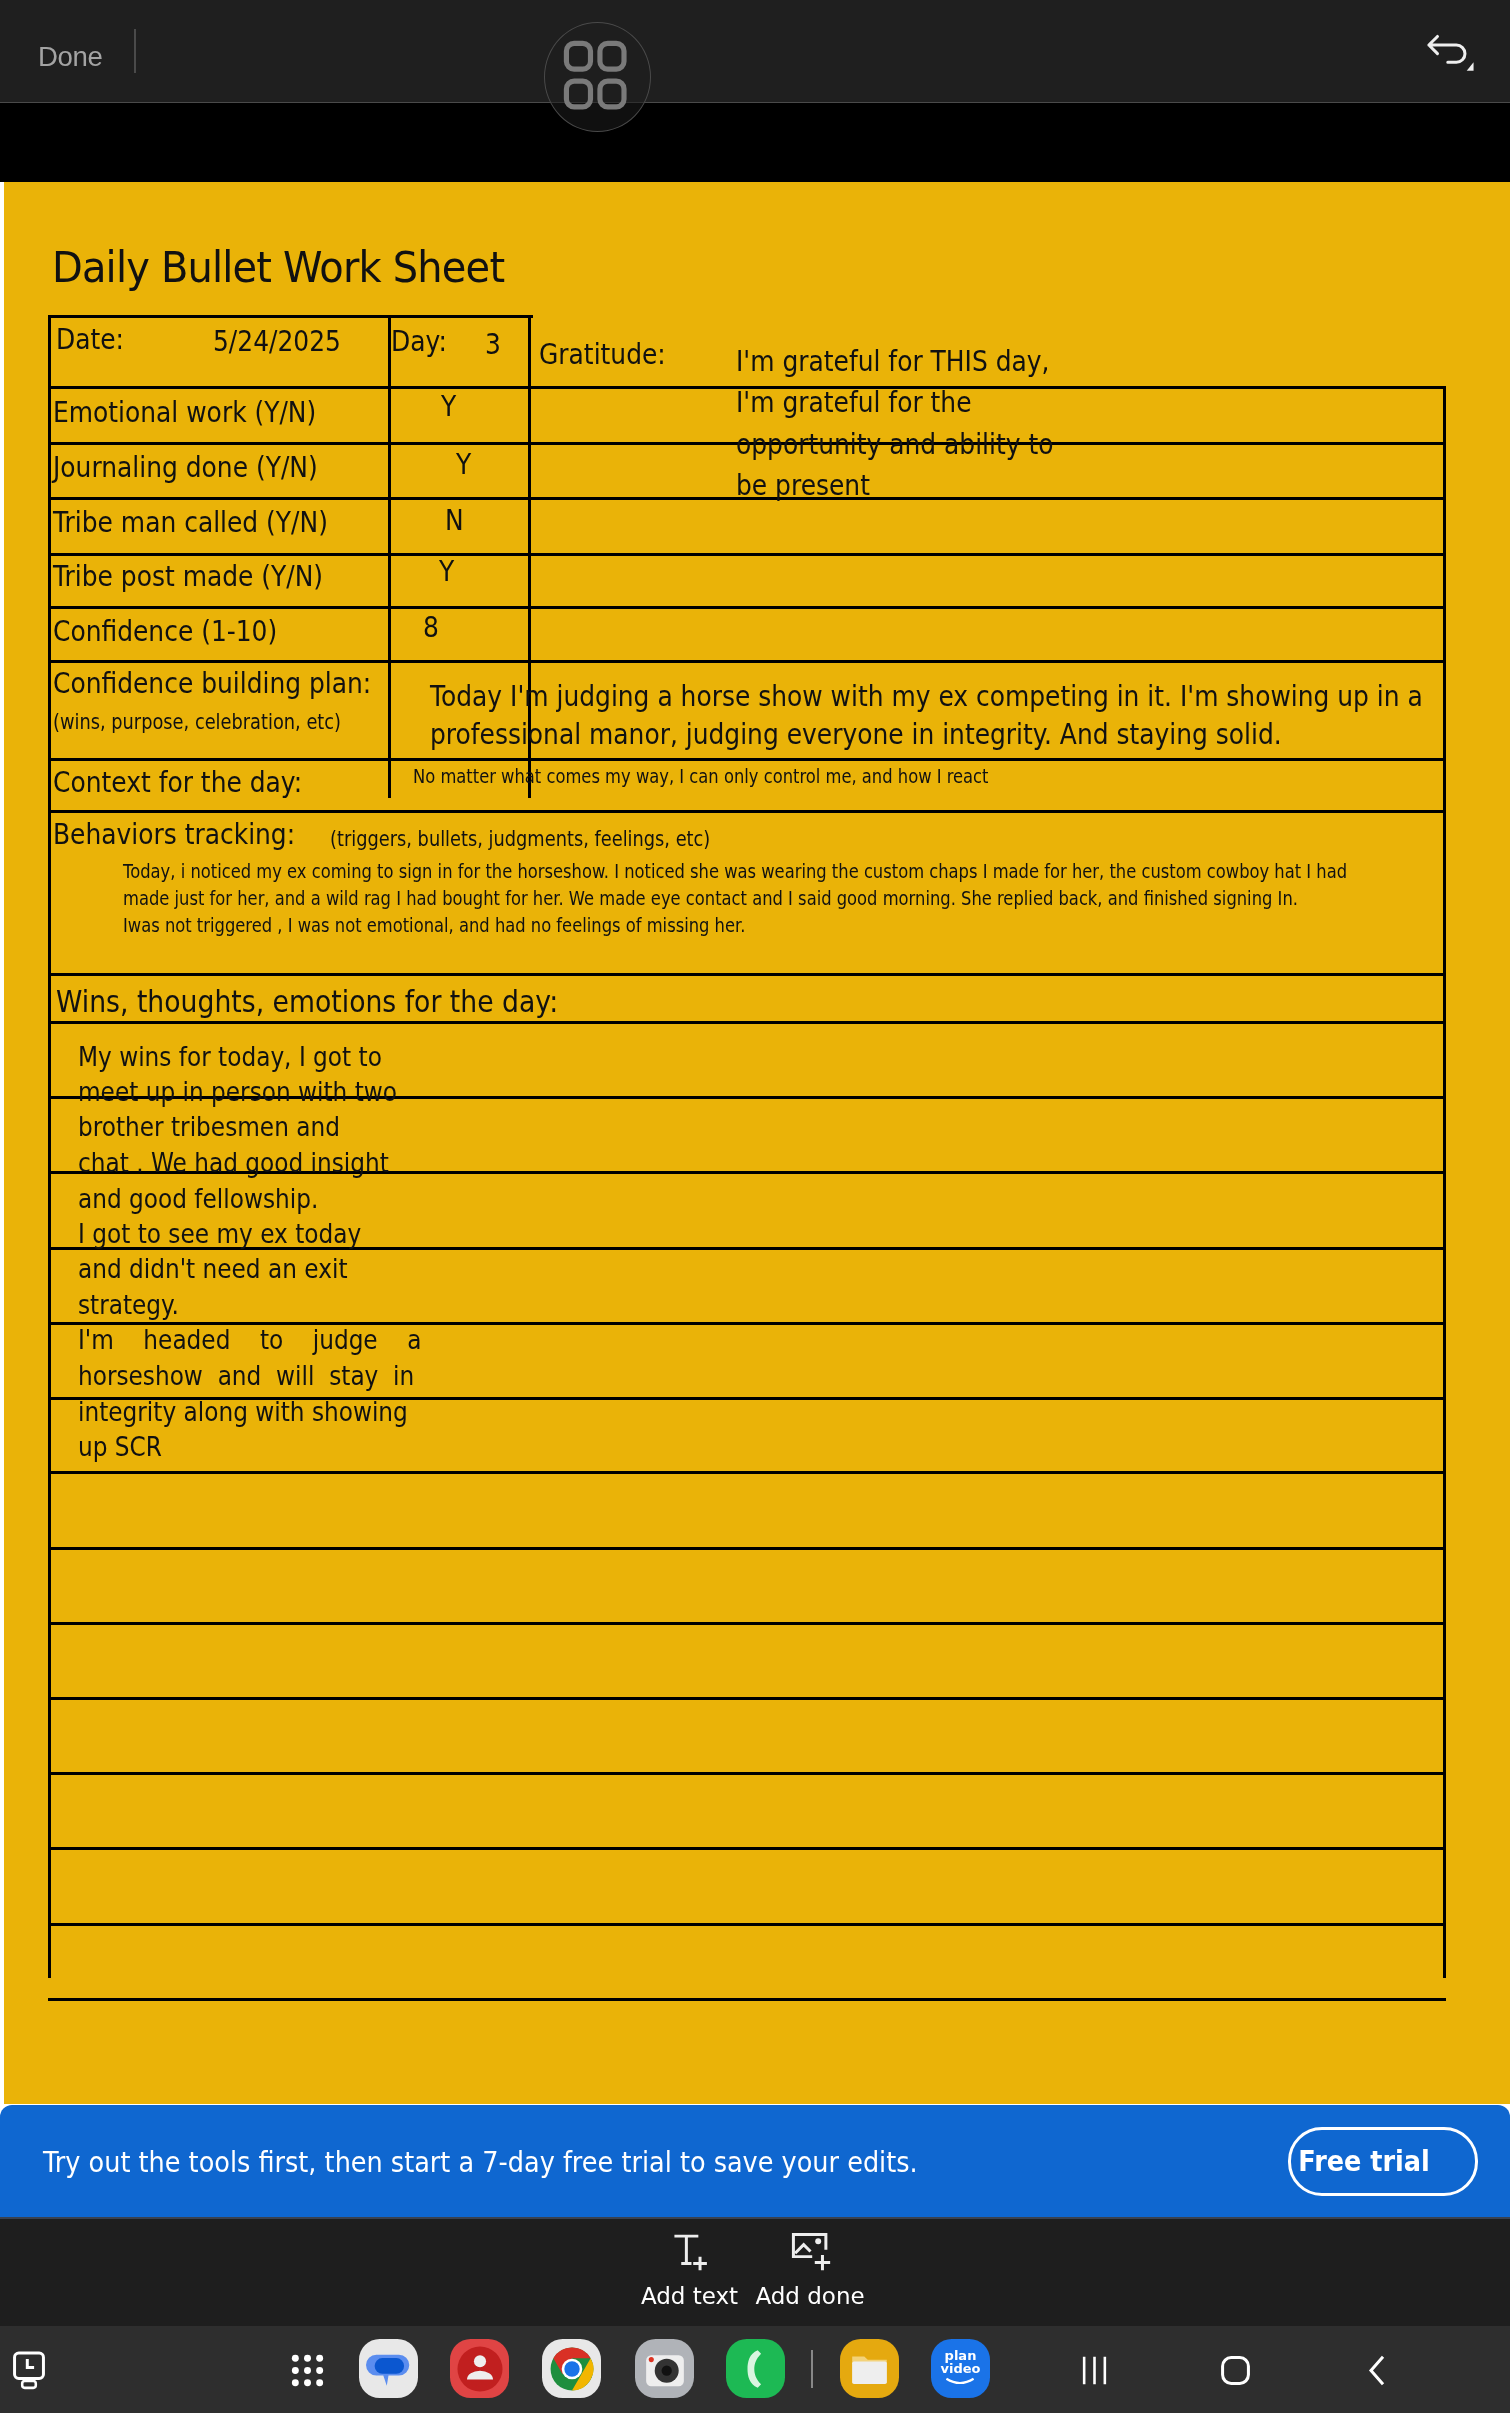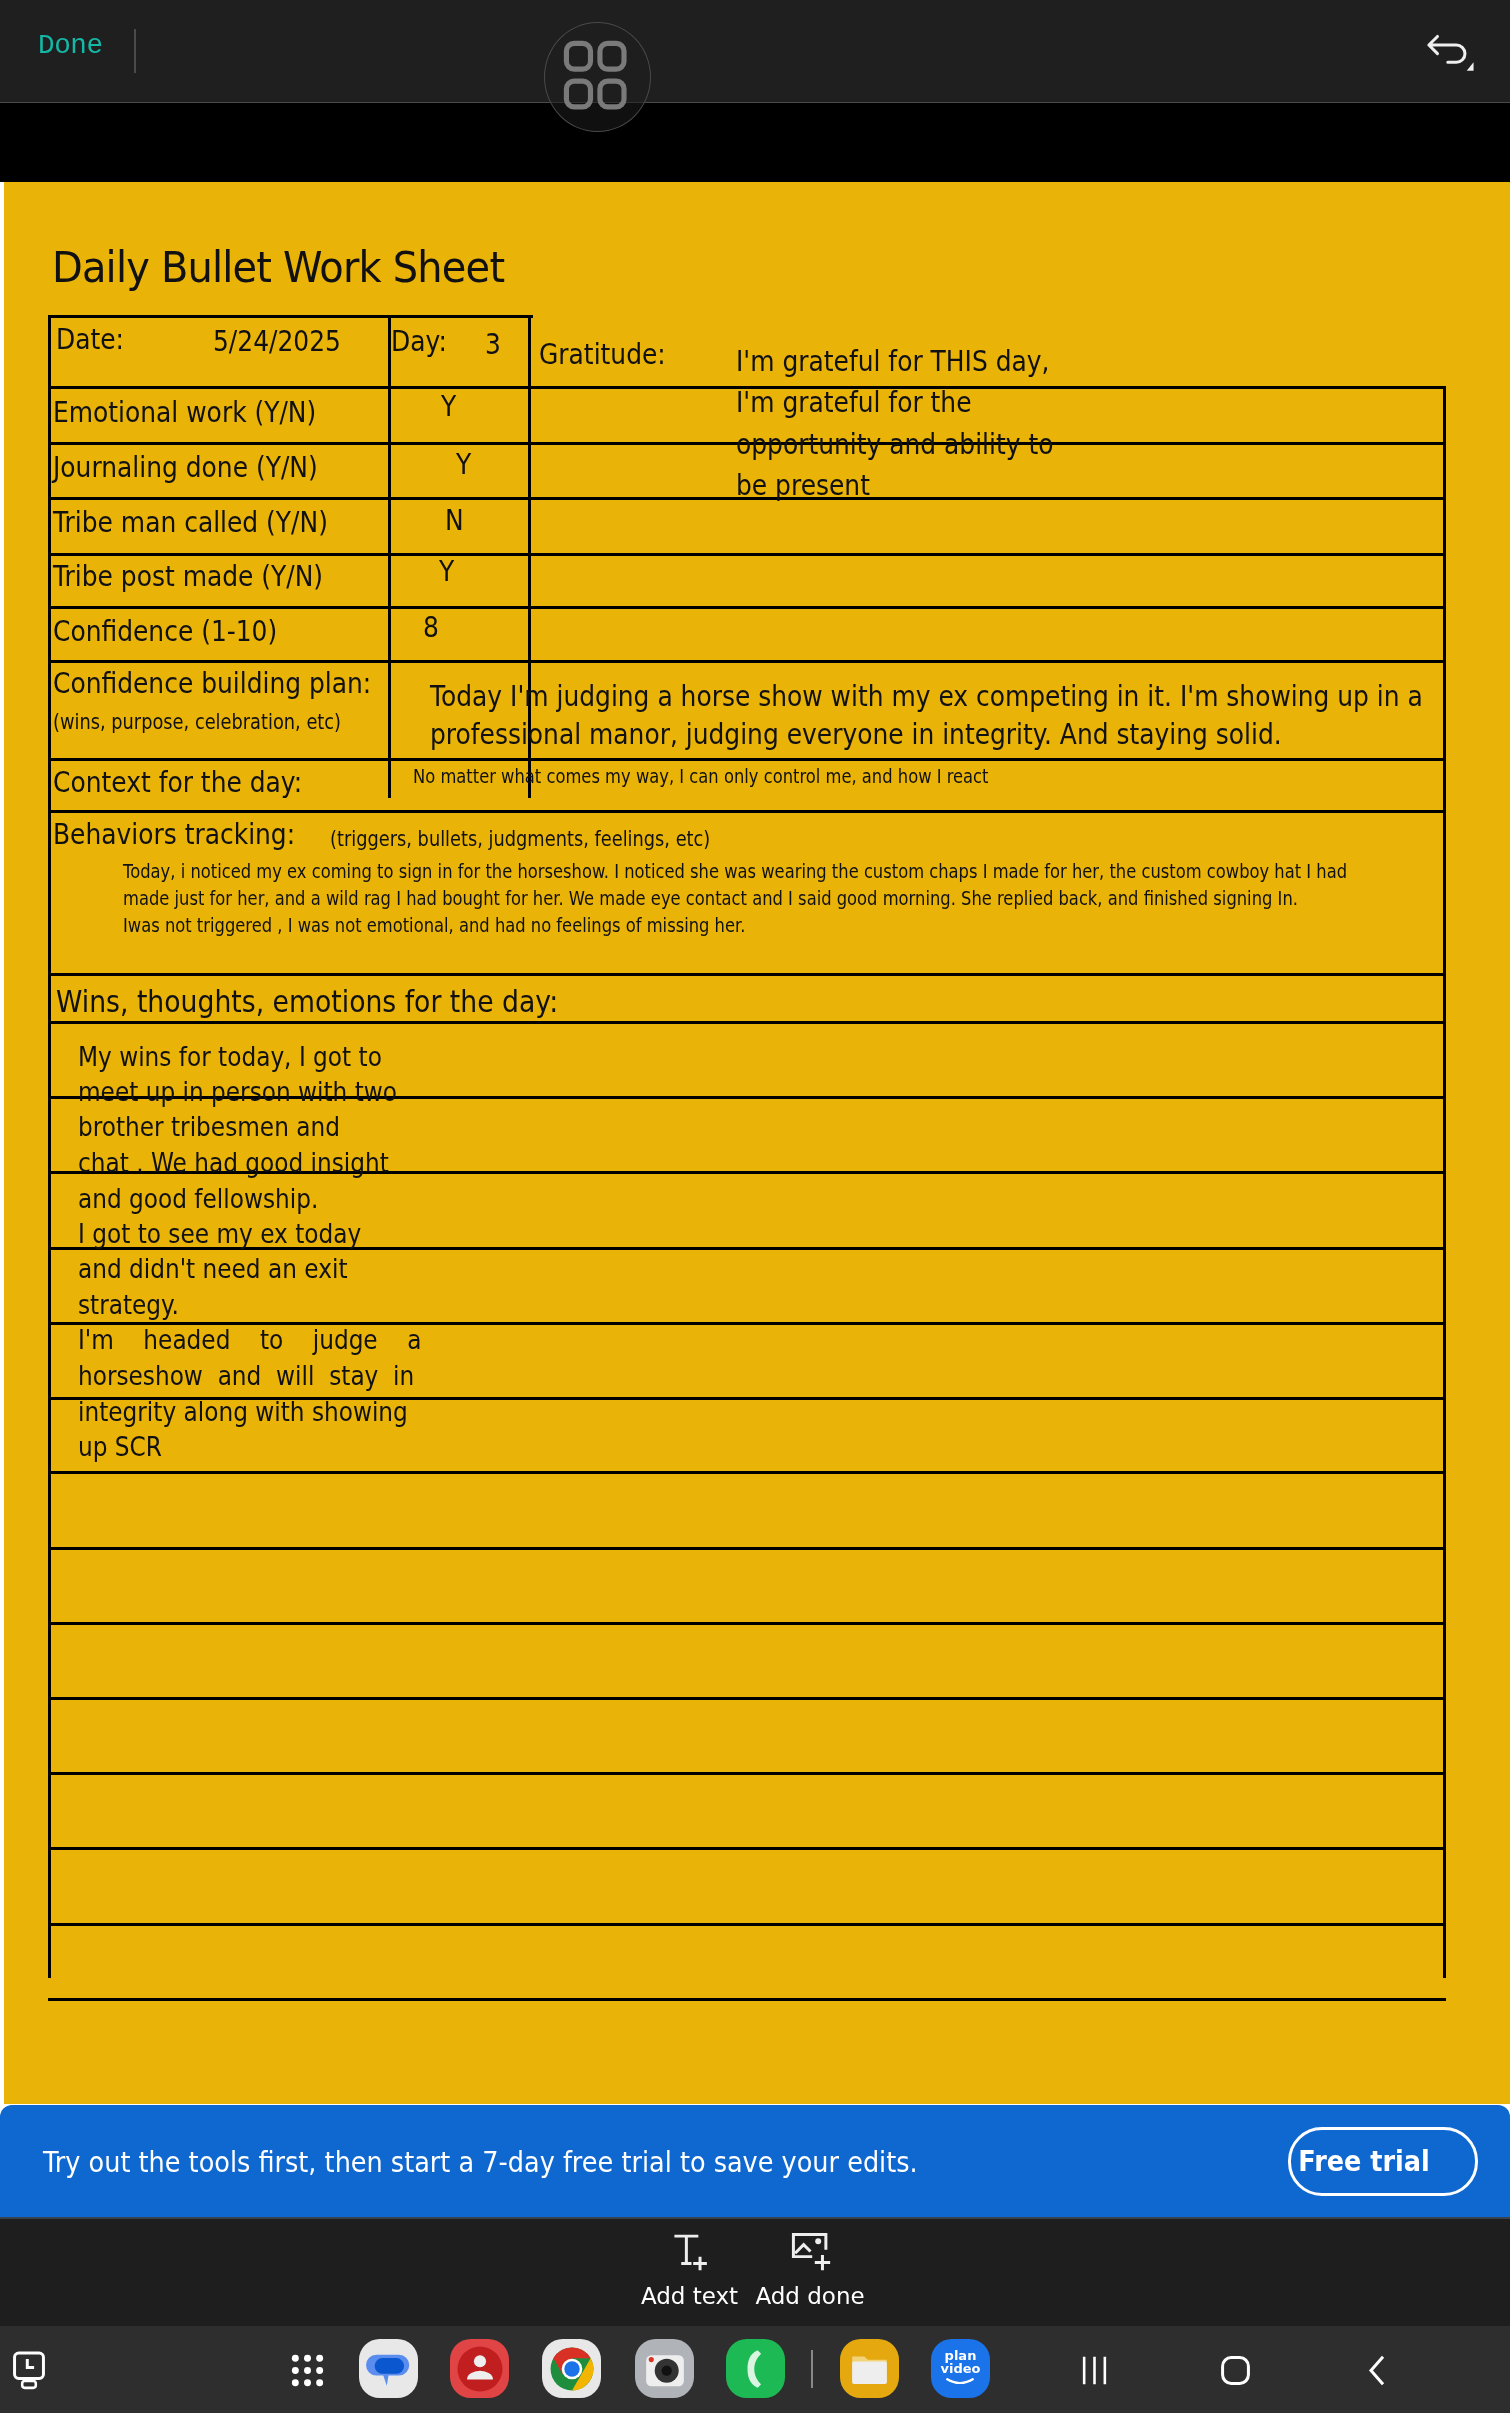--- a/index.html
+++ b/index.html
@@ -7,22 +7,22 @@
     width: 1510px; height: 2413px; position: relative; overflow: hidden;
     background: #ffffff;
     font-family: "DejaVu Sans", sans-serif;
   }
   
   .topbar {
     position: absolute; left: 0; top: 0; width: 1510px; height: 103px;
     background: #1f1f1f; border-bottom: 1.7px solid #4a4a4a; box-sizing: border-box;
   }
   .done-btn {
-    position: absolute; left: 38px; top: 30px; color: #14b8a6;
-    font-family: Liberation Mono, monospace; font-size: 27.6px; letter-spacing: -0.4px;
+    position: absolute; left: 38px; top: 41px; color: #a3a3a3;
+    font-family: Liberation Sans, sans-serif; font-size: 27.6px; letter-spacing: -0.4px;
   }
   .top-divider { position: absolute; left: 134px; top: 29px; width: 1.7px; height: 44px; background: #4a4a4a; }
   .undo-btn { position: absolute; left: 1422px; top: 33px; width: 55px; height: 43px; }
   .blackband { position: absolute; left: 0; top: 103px; width: 1510px; height: 79px; background: #000; }
   .grid-fab {
     position: absolute; left: 544px; top: 21.5px; width: 107px; height: 110px;
     border-radius: 50%; border: 1.7px solid #4a4a4a; background: rgba(30,30,30,0.55);
     box-sizing: border-box; z-index: 3;
   }
   

